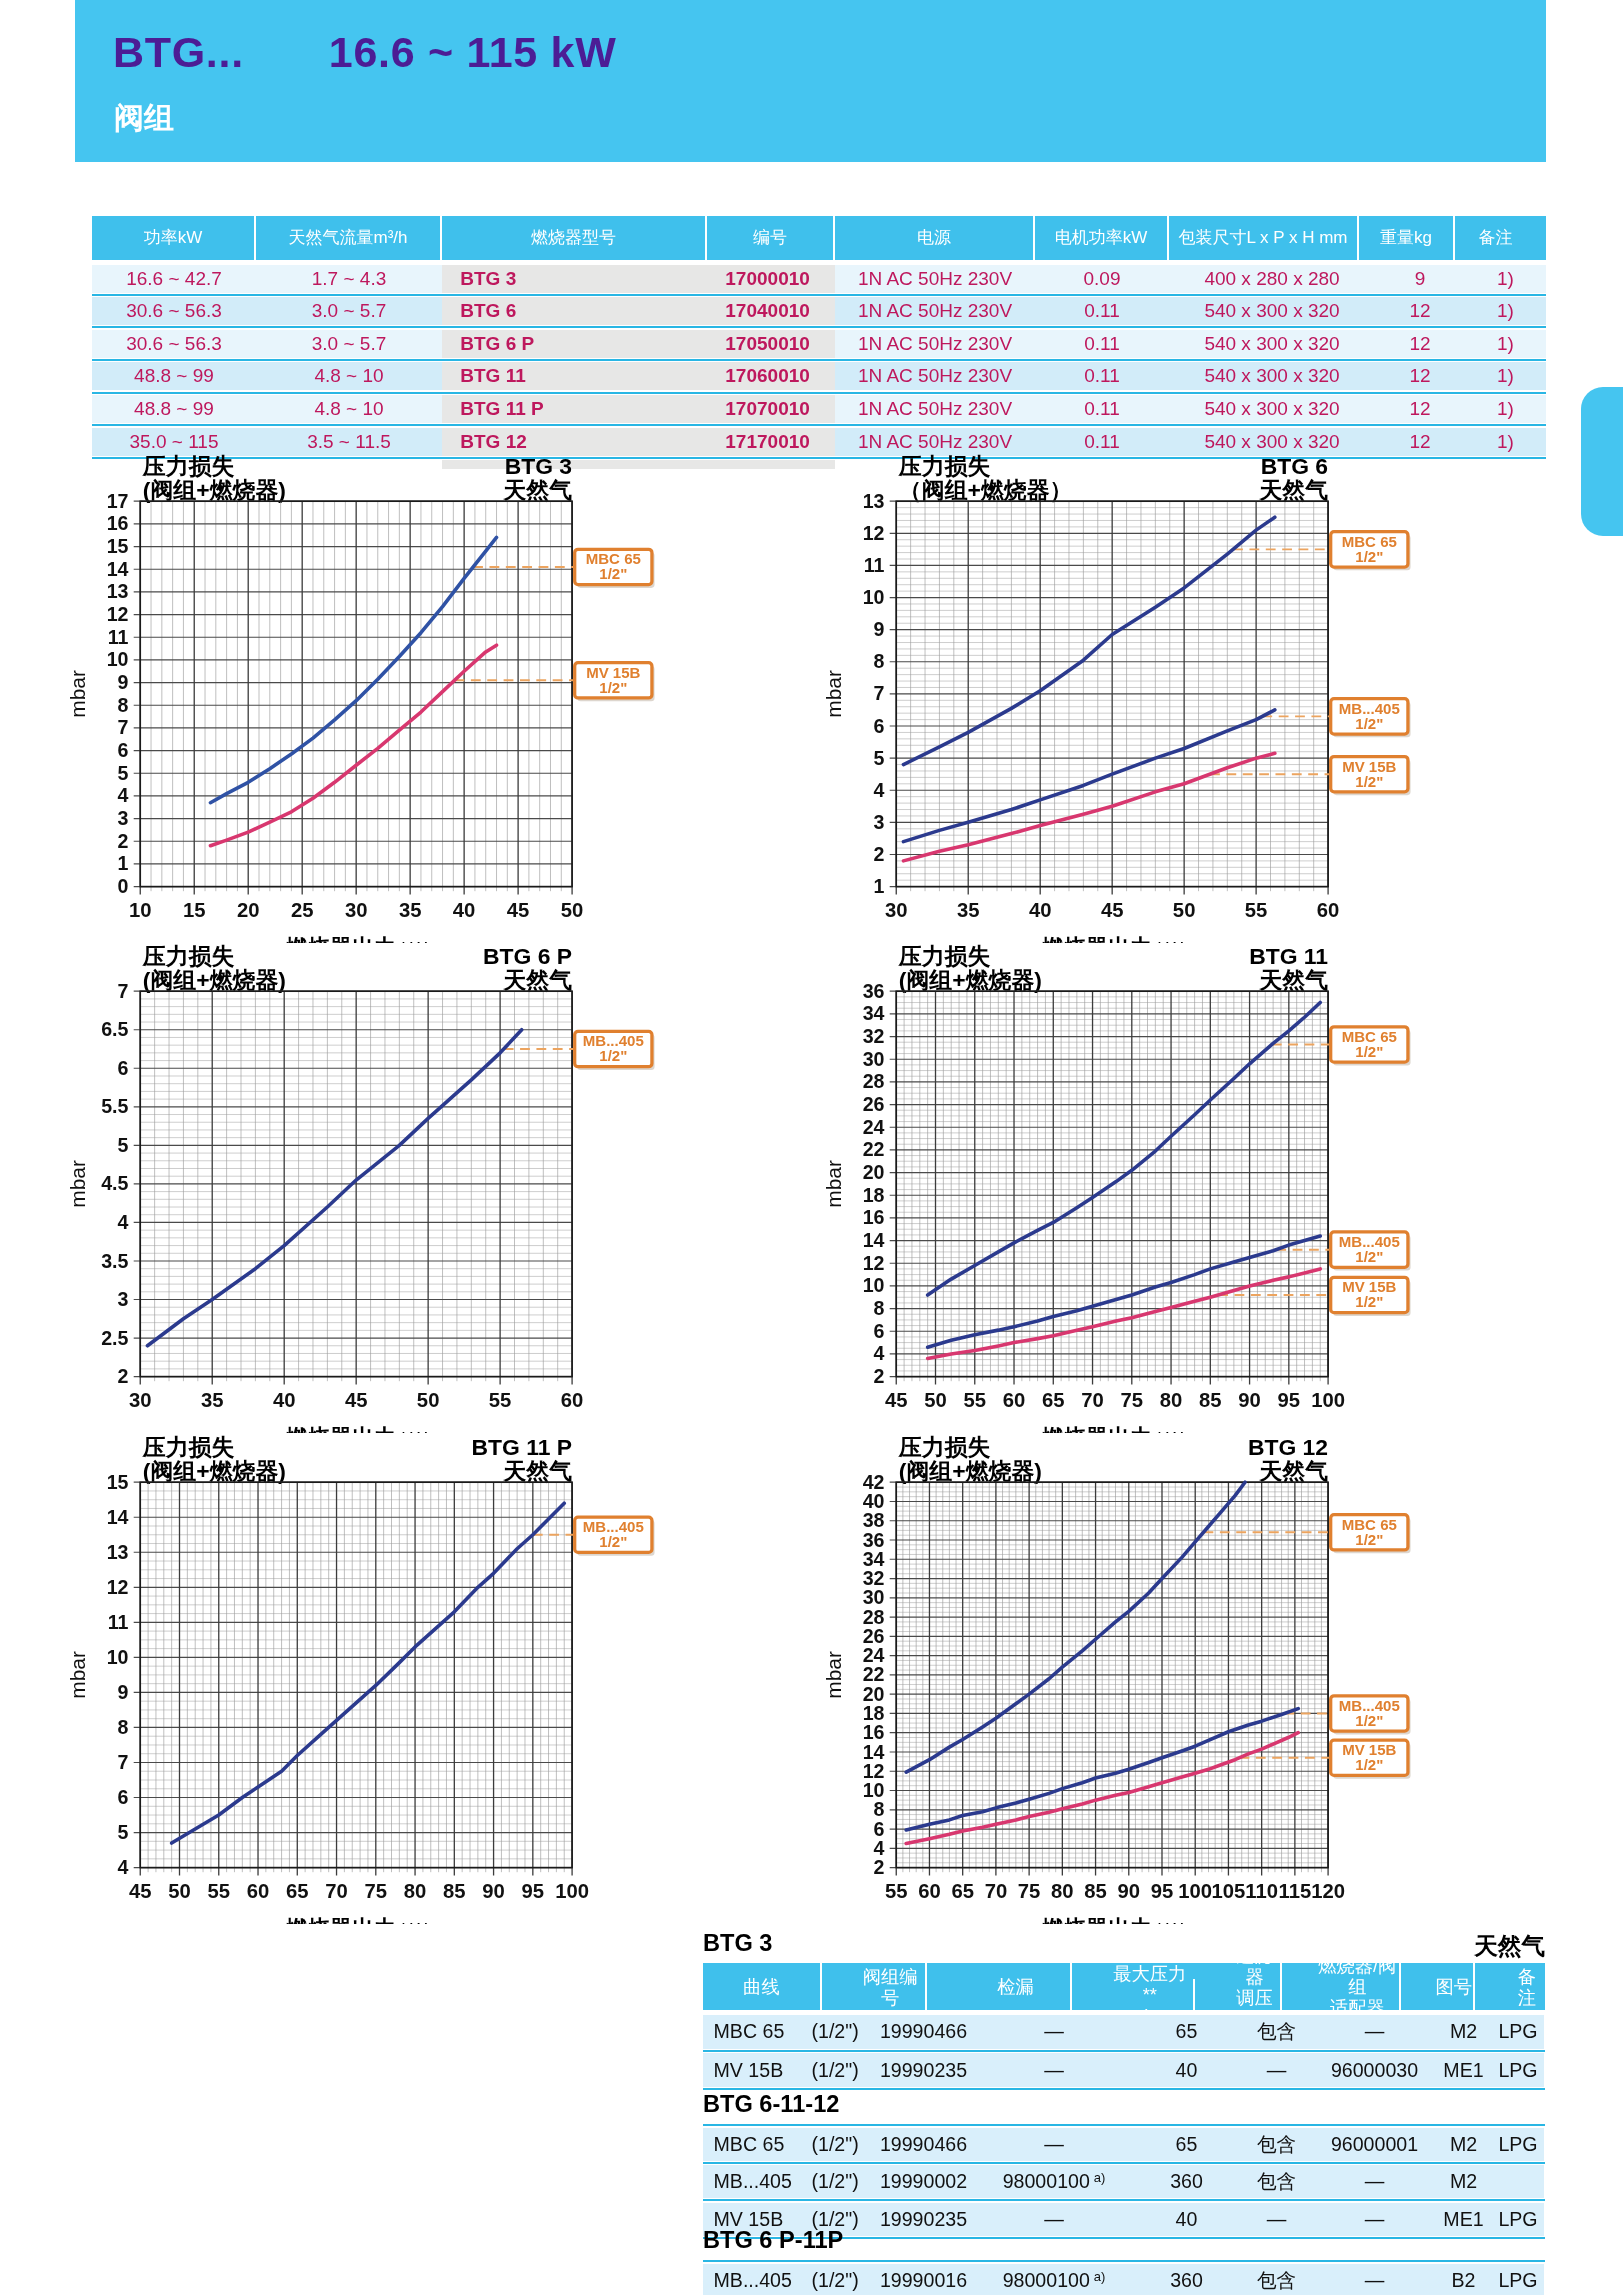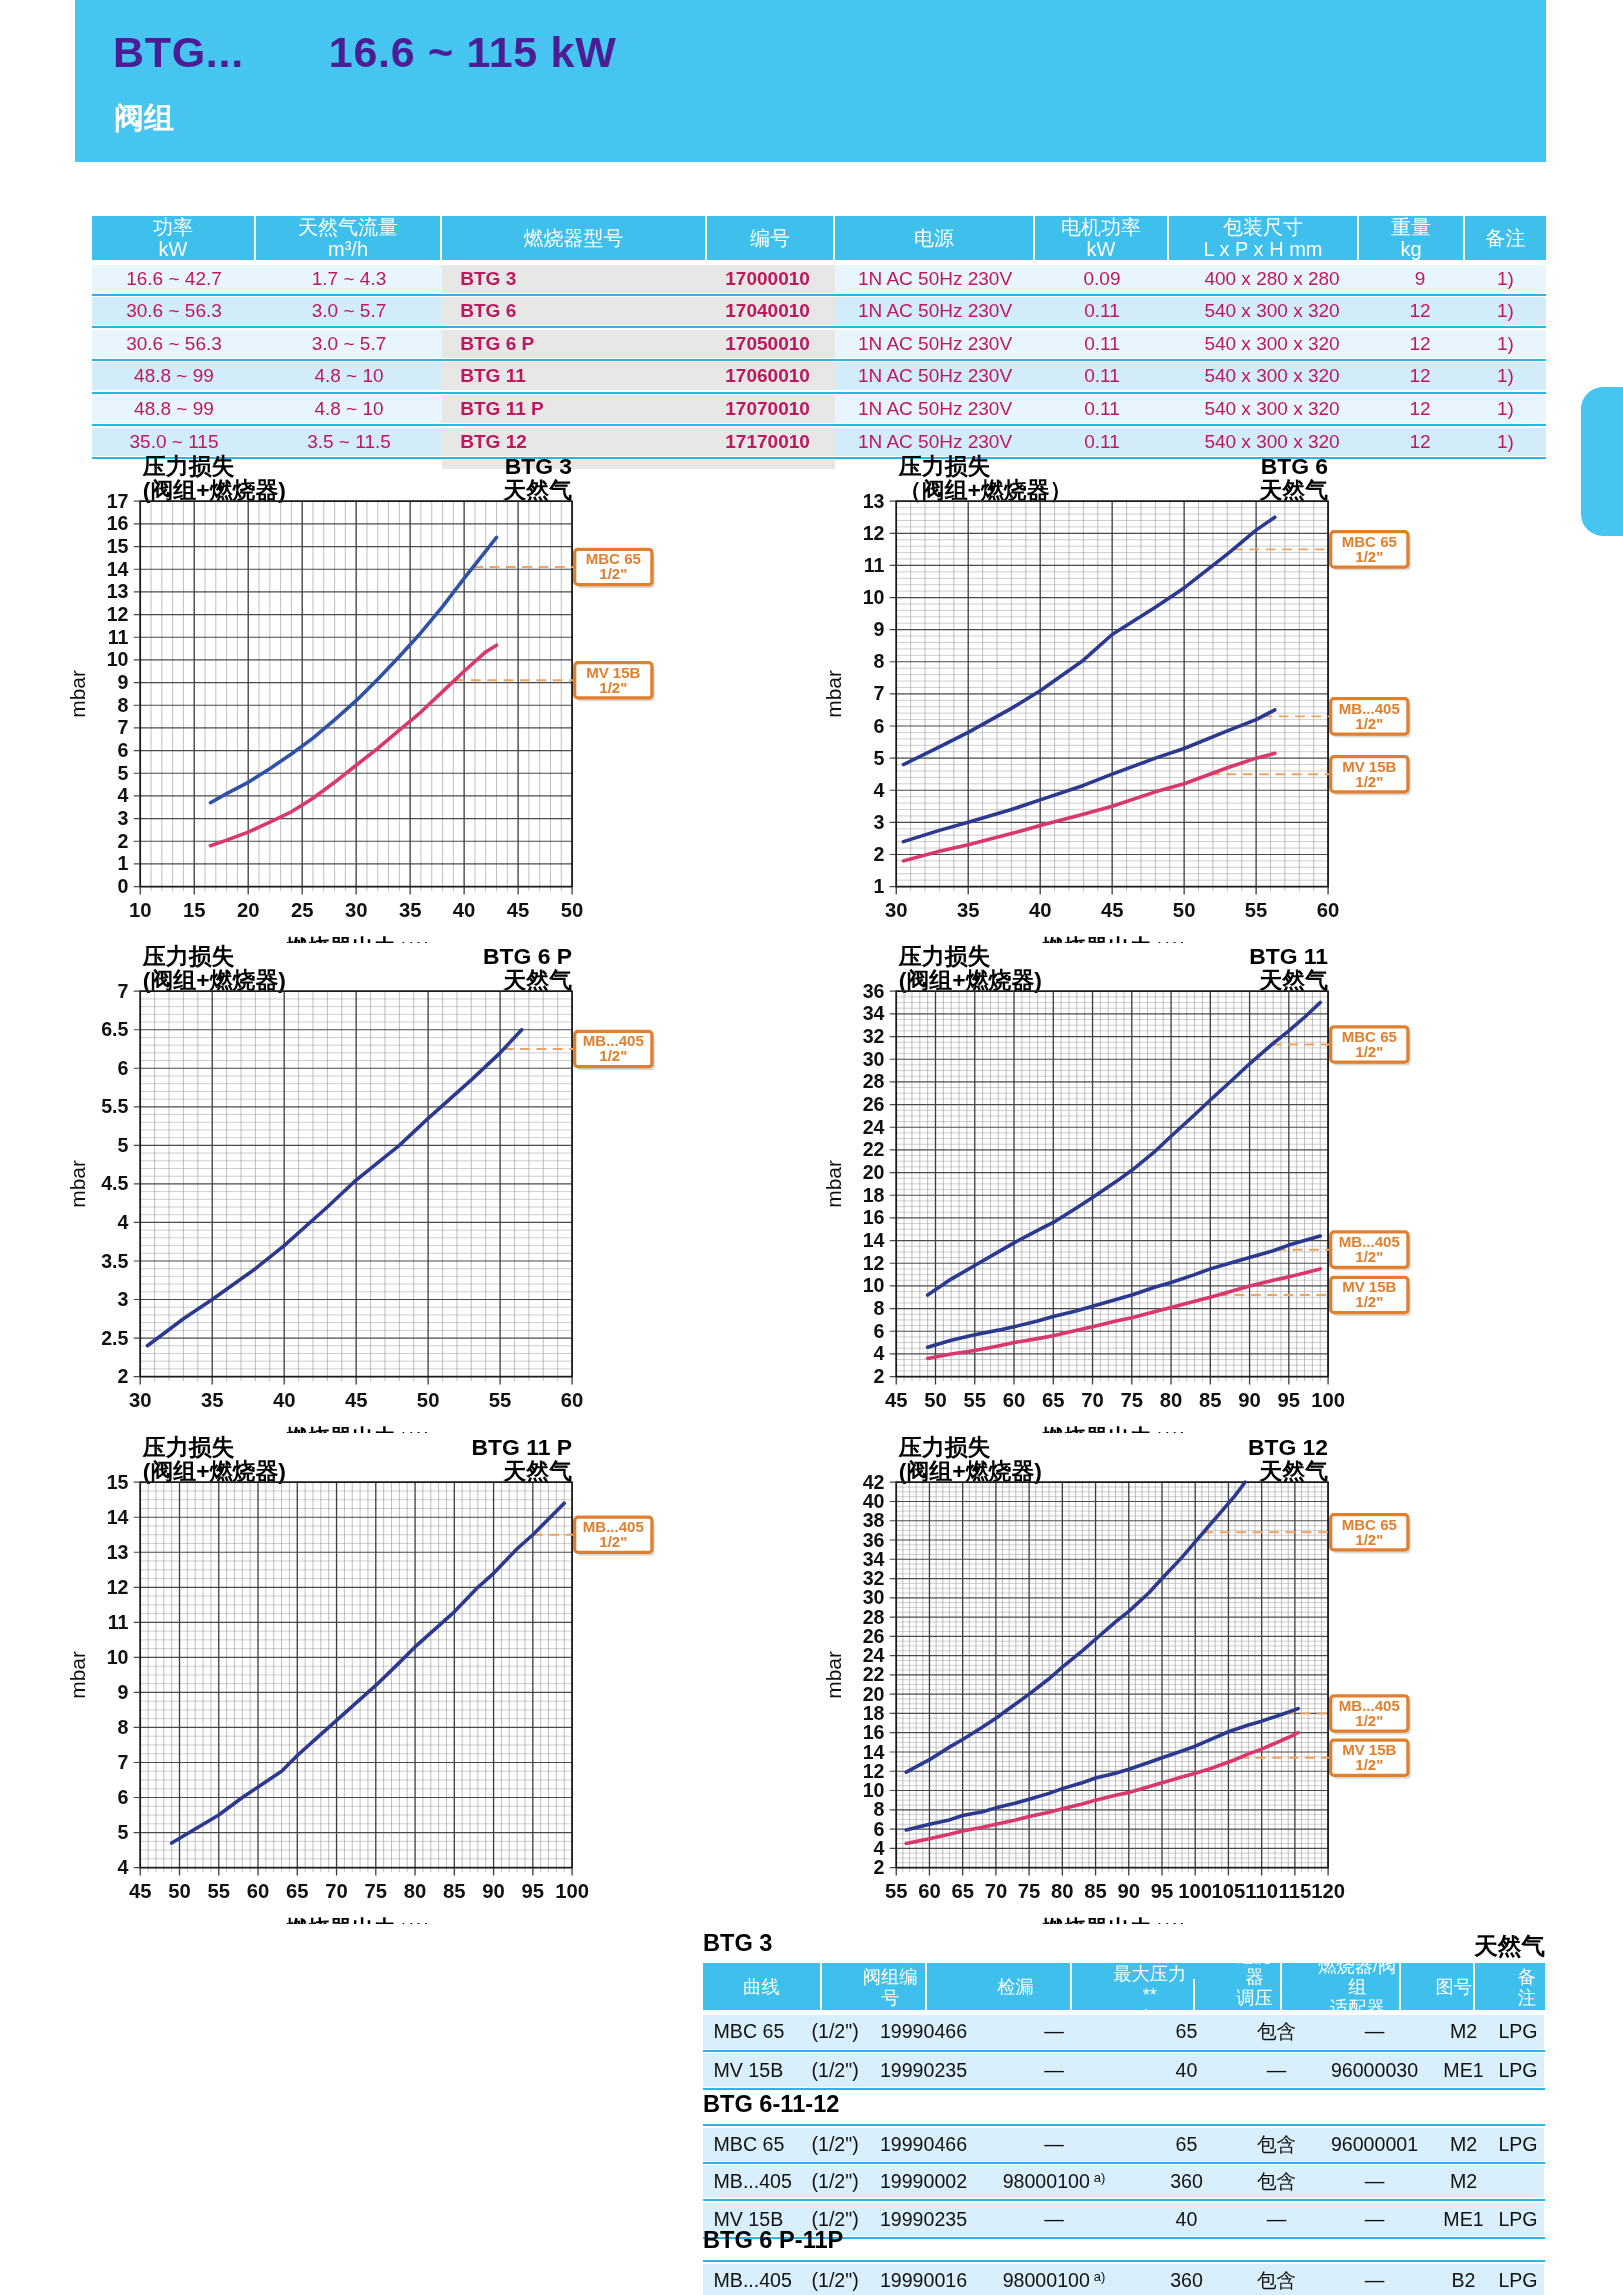--- a/index.html
+++ b/index.html
@@ -7,22 +7,22 @@
         font-family:"Liberation Sans","DejaVu Sans",sans-serif;}
   
   .banner{position:absolute;left:75px;top:0;width:1471px;height:162px;}
   .banner-line1{position:absolute;left:38px;top:27.5px;color:#4c1d95;font-size:43px;font-weight:bold;letter-spacing:0.7px;}
   .banner-range{margin-left:85px;}
   .banner-sub{position:absolute;left:39px;top:98px;color:#fff;font-size:30px;font-weight:bold;}
   .side-tab{position:absolute;left:1581px;top:387px;width:43px;height:149px;border-radius:22px 0 0 22px;}
   
   #main-table{position:absolute;left:92px;top:216px;width:1454px;}
   .mt-header{display:flex;height:44px;}
-  .mt-hcell{display:flex;flex-direction:column;align-items:center;justify-content:center;
-            color:#fff;font-size:20px;line-height:22px;text-align:center;border-right:2px solid #fff;box-sizing:border-box;}
+  .mt-hcell{display:flex;flex-direction:row;align-items:center;justify-content:center;
+            color:#fff;font-size:17px;line-height:22px;text-align:center;border-right:2px solid #fff;box-sizing:border-box;}
   .mt-hcell:last-child{border-right:none;}
   .mt-row{display:flex;height:28px;}
   .mt-cell{display:flex;align-items:center;justify-content:center;font-size:19px;color:#be185d;box-sizing:border-box;}
   .mt-cell.left{justify-content:flex-start;padding-left:18.3px;font-weight:bold;}
   .sepline{height:2px;margin:1.3px 0;}
   
   .chart-block{position:absolute;width:759px;height:491px;}
   
   .bt-label{position:absolute;left:703px;width:842px;font-size:23.6px;font-weight:bold;color:#000;display:flex;justify-content:space-between;}
   .bt-table{position:absolute;left:703px;width:842px;}
@@ -71,21 +71,21 @@
           <div>电源</div>
         </div>
         <div class="mt-hcell" style="width: 134px;">
           <div>电机功率</div>
           <div>kW</div>
         </div>
         <div class="mt-hcell" style="width: 190px;">
           <div>包装尺寸</div>
           <div>L x P x H  mm</div>
         </div>
-        <div class="mt-hcell" style="width: 106px;">
+        <div class="mt-hcell" style="width: 96px;">
           <div>重量</div>
           <div>kg</div>
         </div>
         <div class="mt-hcell" style="width: 81px;">
           <div>备注</div>
         </div>
       </div>
       <div class="sepline" style="background: rgb(255, 255, 255);"></div>
       <div class="mt-row">
         <div class="mt-cell" style="width: 164px; background: rgb(232, 245, 252);">16.6 ~ 42.7</div>

